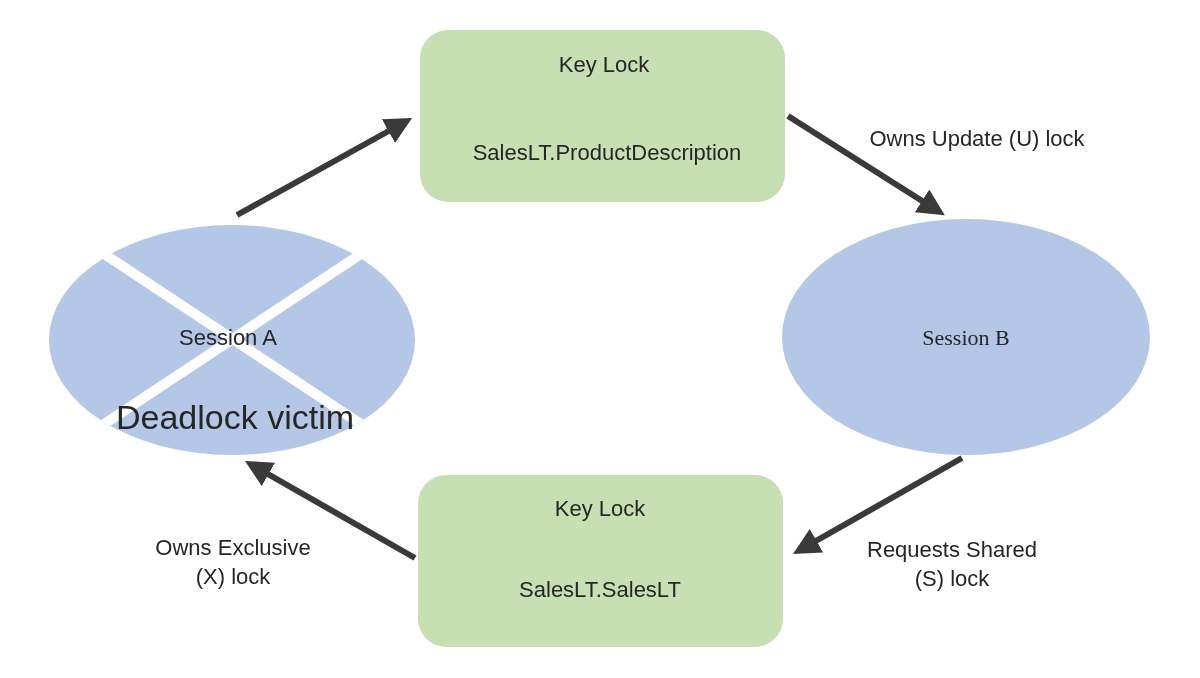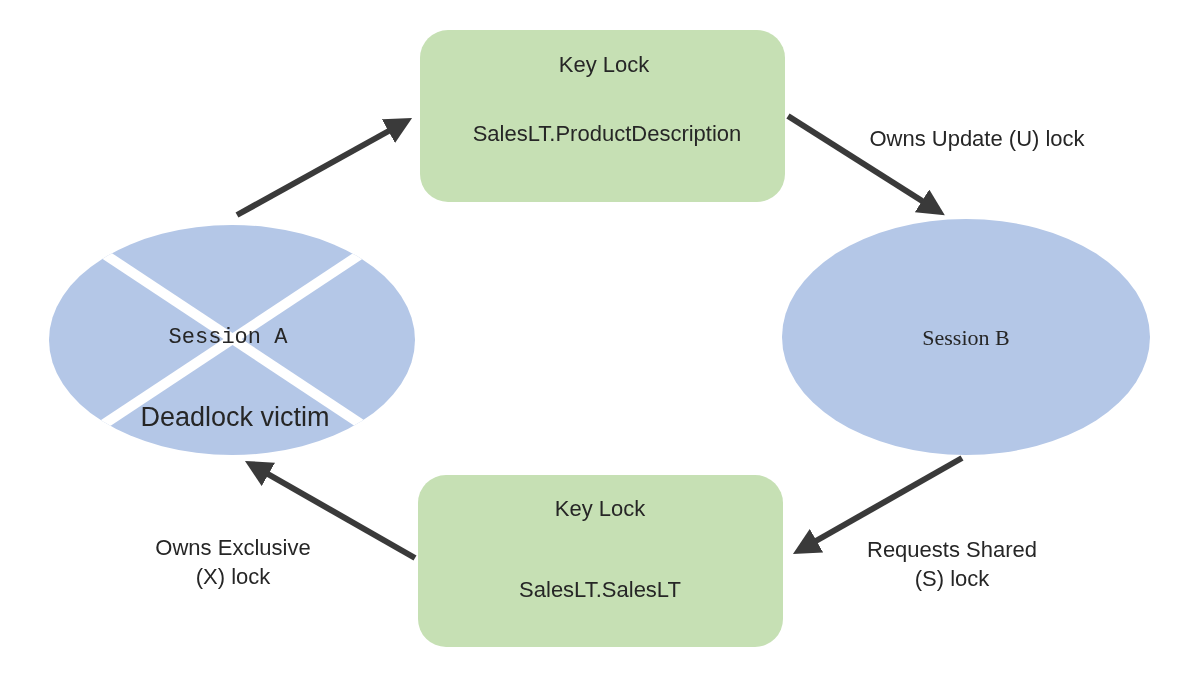--- a/index.html
+++ b/index.html
@@ -24,21 +24,21 @@
   .lbl {
     position: absolute;
     transform: translate(-50%, -50%);
     text-align: center;
     color: #262626;
     font-size: 22px;
     line-height: 29px;
     white-space: nowrap;
   }
   .lbl.big {
-    font-size: 27px;
+    font-size: 34px;
     line-height: 32px;
   }
 </style>
 </head>
 <body>
 
 <div id="canvas">
 
   <svg id="shapes" width="1200" height="678" viewBox="0 0 1200 678">
     <defs>
@@ -61,26 +61,26 @@
       <line x1="385" y1="238" x2="80" y2="440" stroke="#ffffff" stroke-width="10"></line>
     </g>
 
     <line x1="237" y1="215" x2="405" y2="122" stroke="#3a3a3a" stroke-width="6" marker-end="url(#arrowhead)"></line>
     <line x1="788" y1="116" x2="938" y2="211" stroke="#3a3a3a" stroke-width="6" marker-end="url(#arrowhead)"></line>
     <line x1="962" y1="458" x2="800" y2="550" stroke="#3a3a3a" stroke-width="6" marker-end="url(#arrowhead)"></line>
     <line x1="415" y1="558" x2="252" y2="465" stroke="#3a3a3a" stroke-width="6" marker-end="url(#arrowhead)"></line>
   </svg>
 
   <div class="lbl" style="left:604px; top:64px;">Key Lock</div>
-  <div class="lbl" style="left:607px; top:133px;text-align:center;">SalesLT.ProductDescription</div>
+  <div class="lbl" style="left:607px; top:152px;text-align:center;">SalesLT.ProductDescription</div>
 
   <div class="lbl" style="left:600px; top:508px;">Key Lock</div>
   <div class="lbl" style="left:600px; top:589px;">SalesLT.SalesLT</div>
 
-  <div class="lbl" style="left:228px; top:337px;font-family:Liberation Mono, monospace;">Session A</div>
+  <div class="lbl" style="left:228px; top:337px;">Session A</div>
   <div class="lbl big" style="left:235px; top:417px;">Deadlock victim</div>
 
   <div class="lbl" style="left:966px; top:337px;font-family:Liberation Serif, serif;">Session B</div>
 
 
   <div class="lbl" style="left:977px; top:138px;">
     <div>Owns Update (U) lock</div>
   </div>
 
   <div class="lbl" style="left:233px; top:562px;">

